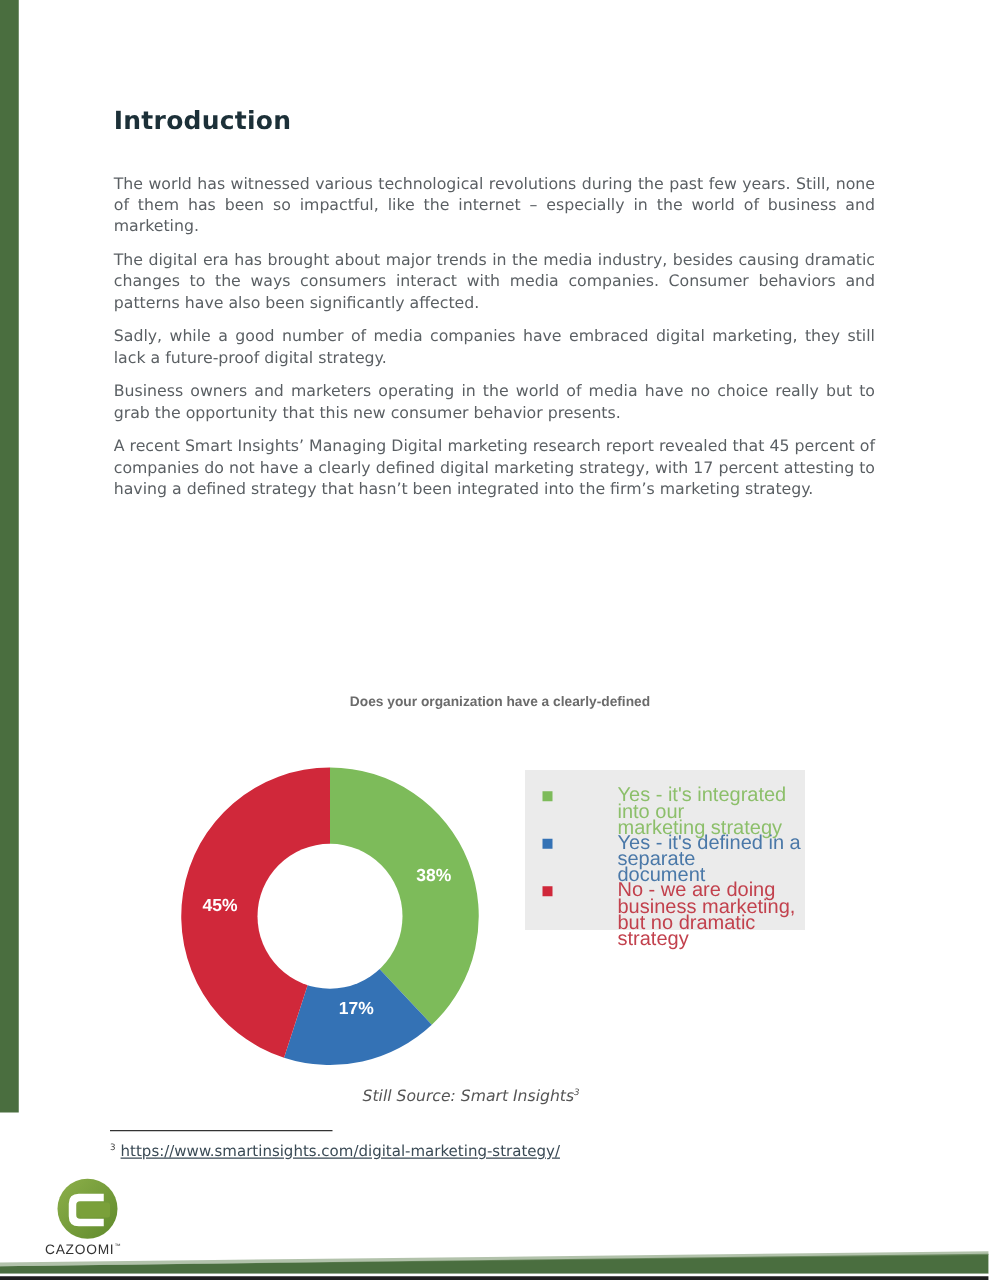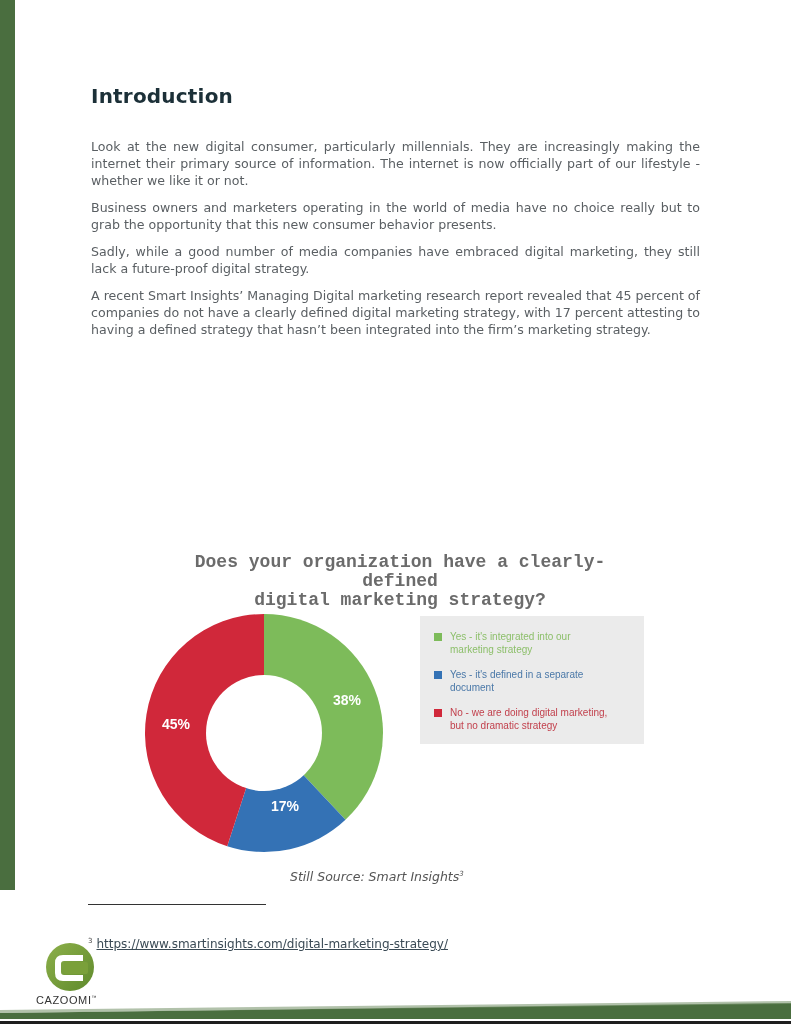--- a/index.html
+++ b/index.html
@@ -6,31 +6,31 @@
   body { width:791px; height:1024px; position:relative; background:#ffffff; overflow:hidden;
          font-family:"DejaVu Sans", sans-serif; color:#555a5e; }
   .left-bar { position:absolute; left:0; top:0; width:15px; height:890px; background:#4a6e3f; }
   .bottom-band { position:absolute; left:0; top:0; width:791px; height:1024px; pointer-events:none; }
   h1 { position:absolute; left:91px; top:84px; margin:0; font-size:20px; font-weight:bold;
        color:#1c3038; letter-spacing:0.2px; font-family:"DejaVu Sans", sans-serif; }
   .body-text { position:absolute; left:91px; top:138px; width:609px; }
   .body-text p { margin:0 0 10px 0; font-size:12.6px; line-height:17px; text-align:justify;
                  color:#5a5f63; font-family:"DejaVu Sans", sans-serif; }
   .chart-title { position:absolute; left:190px; top:553px; width:420px; text-align:center;
-                 font-family:Liberation Mono, monospace; font-weight:bold; font-size:18px;
+                 font-family:Liberation Sans, sans-serif; font-weight:bold; font-size:11px;
                  line-height:19px; color:#6b6b6b; }
   .donut { position:absolute; left:144px; top:613px; width:240px; height:240px; }
   .legend { position:absolute; left:420px; top:616px; width:224px; height:128px; background:#ebebeb; }
   .legend-item { position:absolute; left:14px; display:flex; align-items:flex-start; }
   .legend-swatch { width:8px; height:8px; margin-top:3px; margin-right:8px; flex:none; }
-  .legend-label { font-family:"Liberation Sans", sans-serif; font-size:10px; line-height:13px; }
+  .legend-label { font-family:"Liberation Sans", sans-serif; font-size:16px; line-height:13px;margin-left:44px; }
   .source { position:absolute; left:290px; top:869px; font-style:italic; font-size:12.5px; color:#555; font-family:"DejaVu Sans", sans-serif; }
   .source sup { font-size:7px; }
   .fn-rule { position:absolute; left:88px; top:904px; width:178px; height:1px; background:#333; }
-  .footnote { position:absolute; left:88px; top:937px; font-size:12px; color:#444; font-family:"DejaVu Sans", sans-serif; }
+  .footnote { position:absolute; left:88px; top:914px; font-size:12px; color:#444; font-family:"DejaVu Sans", sans-serif; }
   .footnote sup { font-size:7px; margin-right:4px; }
   .footnote a { color:#3a4a55; text-decoration:underline; }
   .logo { position:absolute; left:35px; top:942px; width:80px; height:64px; }
   .logo-text { position:absolute; left:36px; top:994px; font-family:"Liberation Sans", sans-serif;
                font-size:11px; letter-spacing:0.6px; color:#333; }
   .logo-text sup { font-size:5px; }
 </style>
 </head>
 <body>
 
@@ -39,29 +39,29 @@
 <svg class="bottom-band" viewBox="0 0 791 1024">
   <polygon points="0,1013 791,1003 791,1019 0,1019" fill="#4a6e3f"></polygon>
   <polygon points="0,1010 791,1001 791,1004 0,1013" fill="#7f9a73" opacity="0.6"></polygon>
   <rect x="0" y="1019" width="791" height="2" fill="#ffffff"></rect>
   <rect x="0" y="1021" width="791" height="3" fill="#1e1e1e"></rect>
 </svg>
 
 <h1>Introduction</h1>
 
 <div class="body-text">
-  <p>Look at the new digital consumer, particularly millennials. They are increasingly making the internet their primary source of information. The internet is now officially part of our lifestyle - whether we like it or not.</p>
+  <p>The world has witnessed various technological revolutions during the past few years. Still, none of them has been so impactful, like the internet – especially in the world of business and marketing.</p>
+  <p>The digital era has brought about major trends in the media industry, besides causing dramatic changes to the ways consumers interact with media companies. Consumer behaviors and patterns have also been significantly affected.</p>
+  <p>Sadly, while a good number of media companies have embraced digital marketing, they still lack a future-proof digital strategy.</p>
   <p>Business owners and marketers operating in the world of media have no choice really but to grab the opportunity that this new consumer behavior presents.</p>
-  <p>Sadly, while a good number of media companies have embraced digital marketing, they still lack a future-proof digital strategy.</p>
   <p>A recent Smart Insights’ Managing Digital marketing research report revealed that 45 percent of companies do not have a clearly defined digital marketing strategy, with 17 percent attesting to having a defined strategy that hasn’t been integrated into the firm’s marketing strategy.</p>
 </div>
 
 <div class="chart-title">
   <div>Does your organization have a clearly-defined</div>
-  <div>digital marketing strategy?</div>
 </div>
 
 <svg class="donut" viewBox="0 0 240 240">
   <g id="slices">
       <path d="M120,120 L120.00000000000001,1 A119,119 0 0 1 201.46110560551398,206.74726666314797 Z" fill="#7dbb5a"></path>
       <path d="M120,120 L201.46110560551398,206.74726666314797 A119,119 0 0 1 83.22697766938126,233.17572543912328 Z" fill="#3472b5"></path>
       <path d="M120,120 L83.22697766938126,233.17572543912328 A119,119 0 0 1 119.99999999999997,1 Z" fill="#d0283a"></path>
     </g>
   <circle cx="120" cy="120" r="58" fill="#ffffff"></circle>
   <text id="lbl0" x="203" y="92" text-anchor="middle" fill="#ffffff" font-family="Liberation Sans, sans-serif" font-weight="bold" font-size="14">38%</text>
@@ -80,21 +80,21 @@
   <div class="legend-item" style="top:52px;">
     <span class="legend-swatch" style="background:#3472b5;"></span>
     <span class="legend-label" style="color:#4a78a8;">
       <div>Yes - it's defined in a separate</div>
       <div>document</div>
     </span>
   </div>
   <div class="legend-item" style="top:90px;">
     <span class="legend-swatch" style="background:#d0283a;"></span>
     <span class="legend-label" style="color:#c2414d;">
-      <div>No - we are doing digital marketing,</div>
+      <div>No - we are doing business marketing,</div>
       <div>but no dramatic strategy</div>
     </span>
   </div>
 </div>
 
 <div class="source">
   <span>Still Source: Smart Insights</span><sup>3</sup>
 </div>
 
 <div class="fn-rule"></div>

